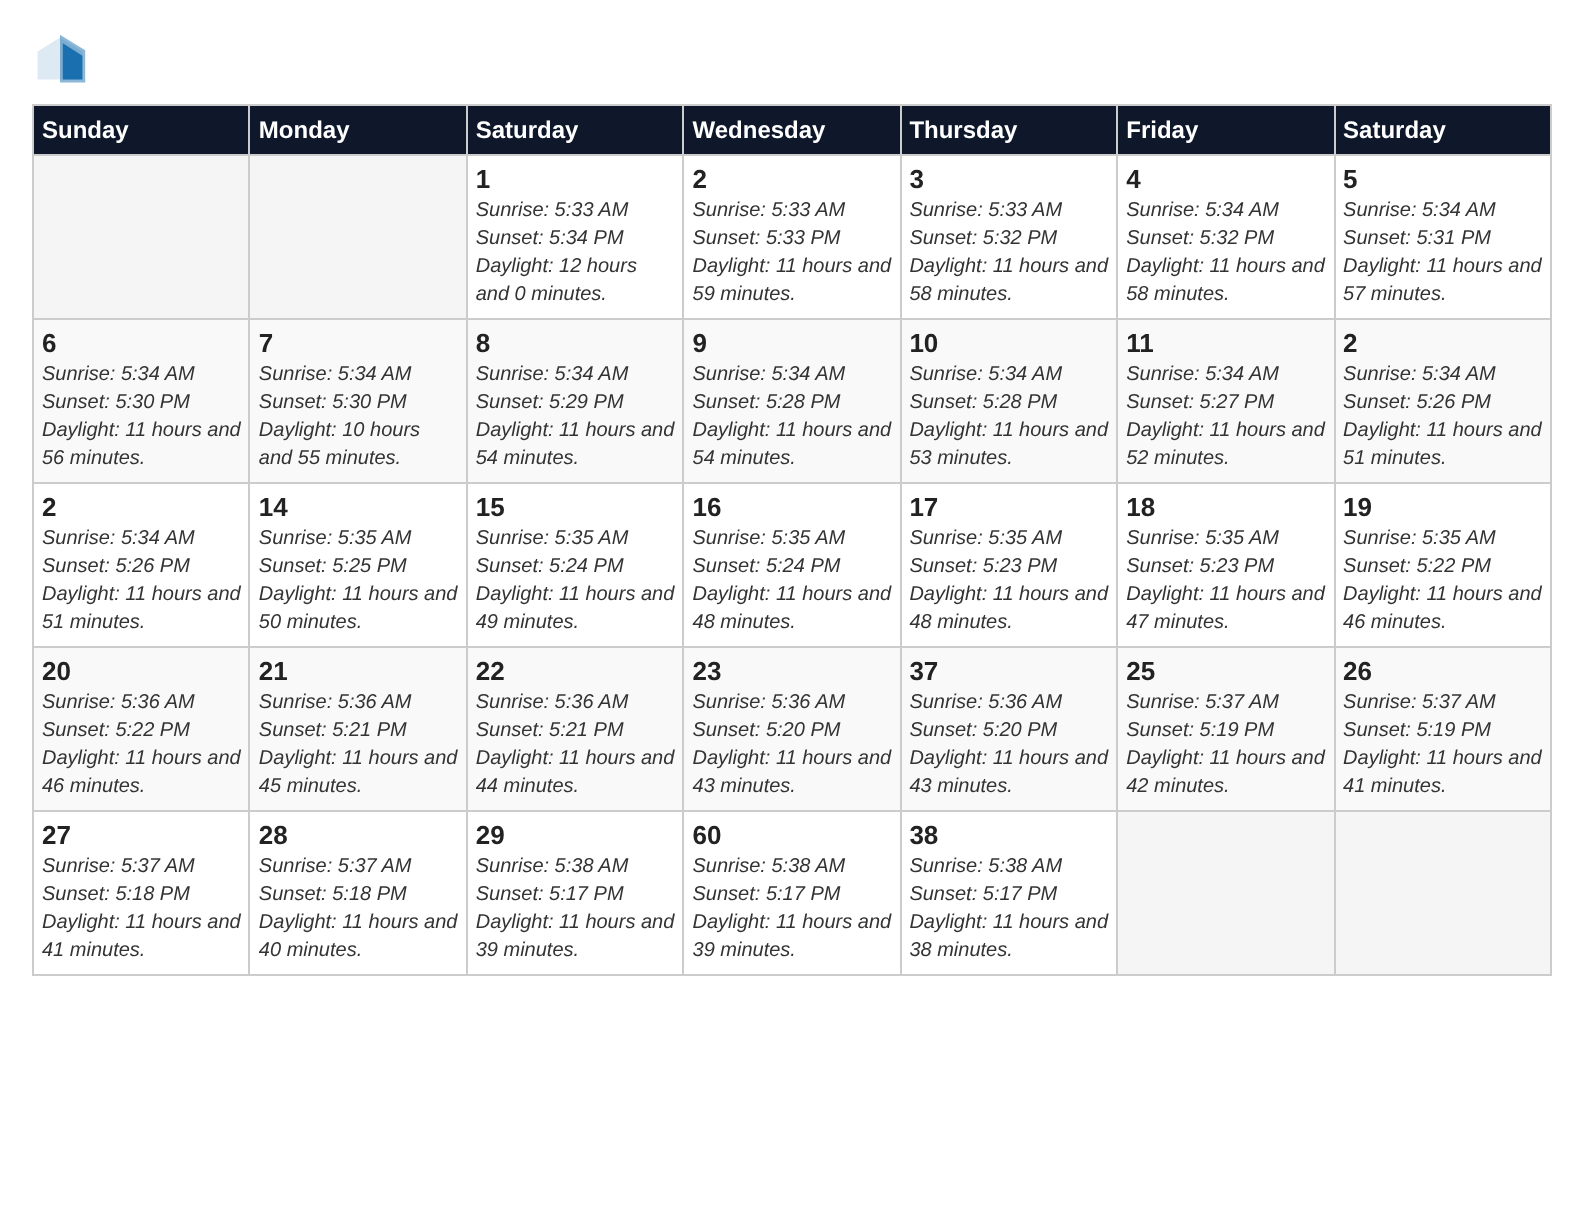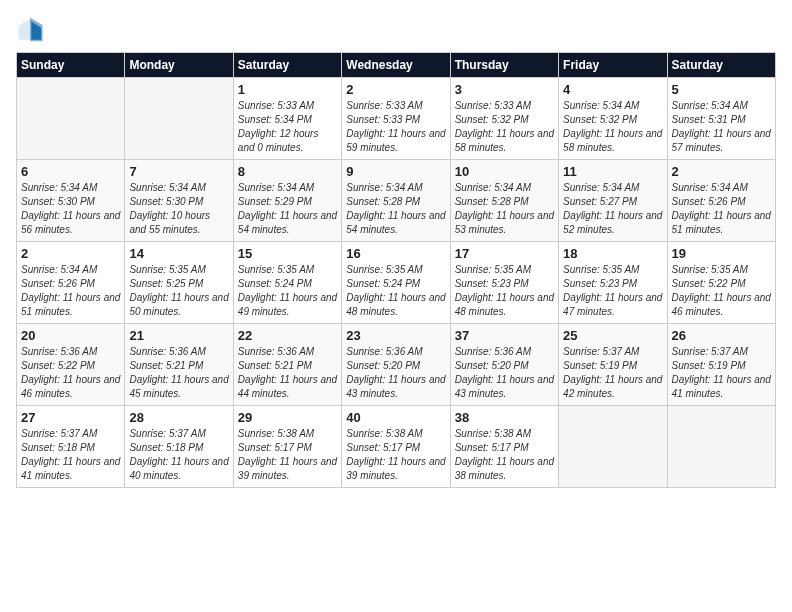--- a/index.html
+++ b/index.html
@@ -245,21 +245,21 @@
         </td>
         <td>
           <span class="day-number">28</span>
           <div class="day-info"><span>Sunrise: 5:37 AM</span><br><span>Sunset: 5:18 PM</span><br><span>Daylight: 11 hours and 40 minutes.</span></div>
         </td>
         <td>
           <span class="day-number">29</span>
           <div class="day-info"><span>Sunrise: 5:38 AM</span><br><span>Sunset: 5:17 PM</span><br><span>Daylight: 11 hours and 39 minutes.</span></div>
         </td>
         <td>
-          <span class="day-number">40</span>
+          <span class="day-number">60</span>
           <div class="day-info"><span>Sunrise: 5:38 AM</span><br><span>Sunset: 5:17 PM</span><br><span>Daylight: 11 hours and 39 minutes.</span></div>
         </td>
         <td>
           <span class="day-number">38</span>
           <div class="day-info"><span>Sunrise: 5:38 AM</span><br><span>Sunset: 5:17 PM</span><br><span>Daylight: 11 hours and 38 minutes.</span></div>
         </td>
         <td class="empty"></td>
         <td class="empty"></td>
       </tr>
     </tbody>

